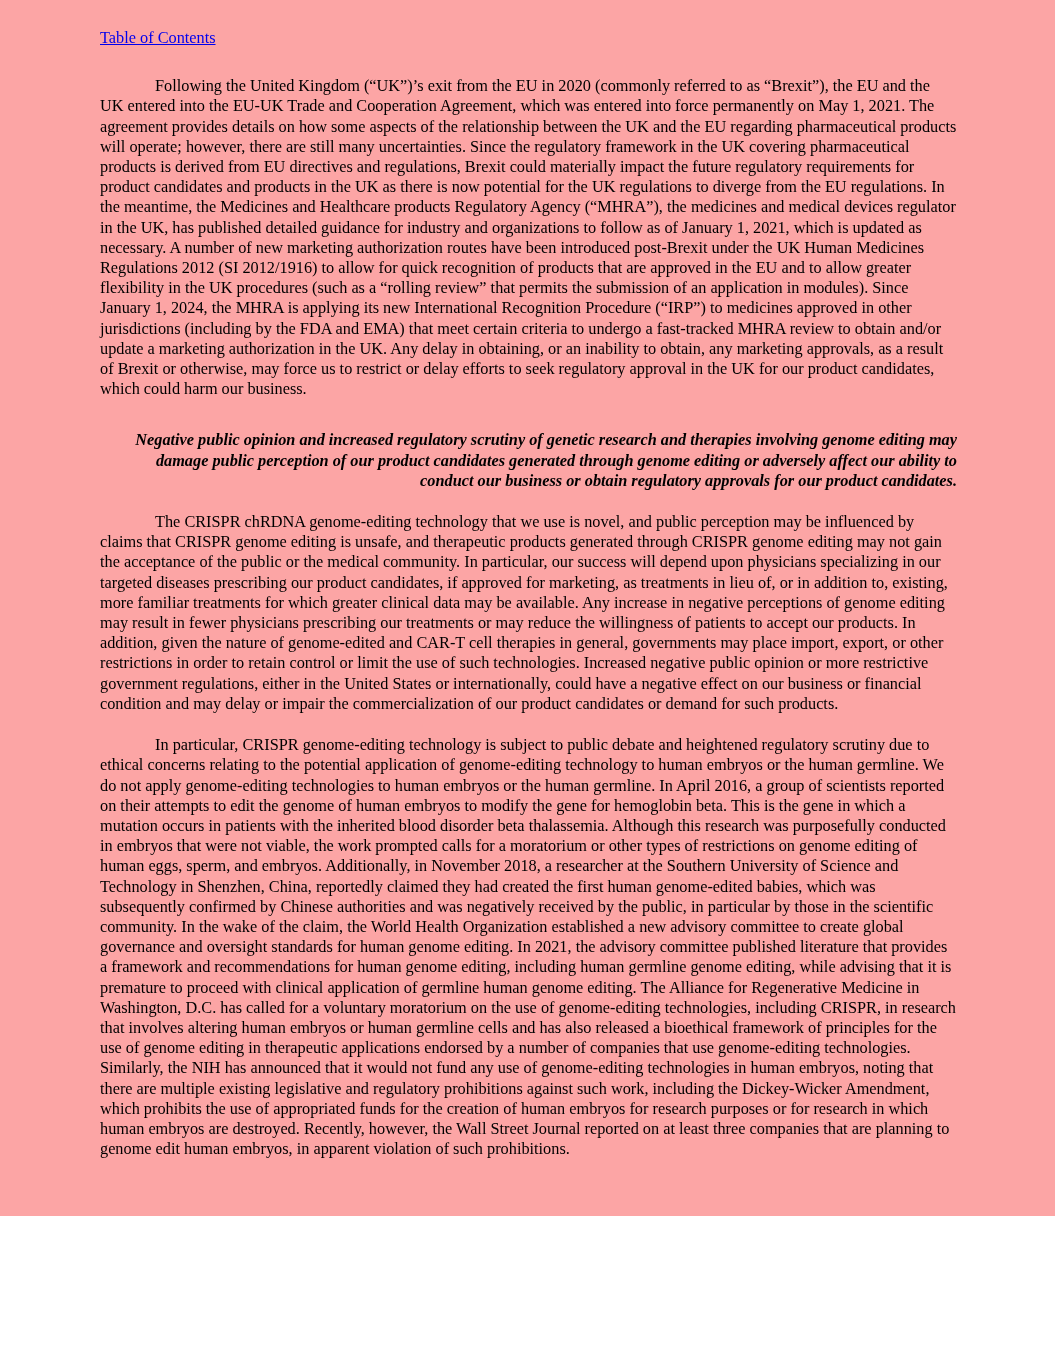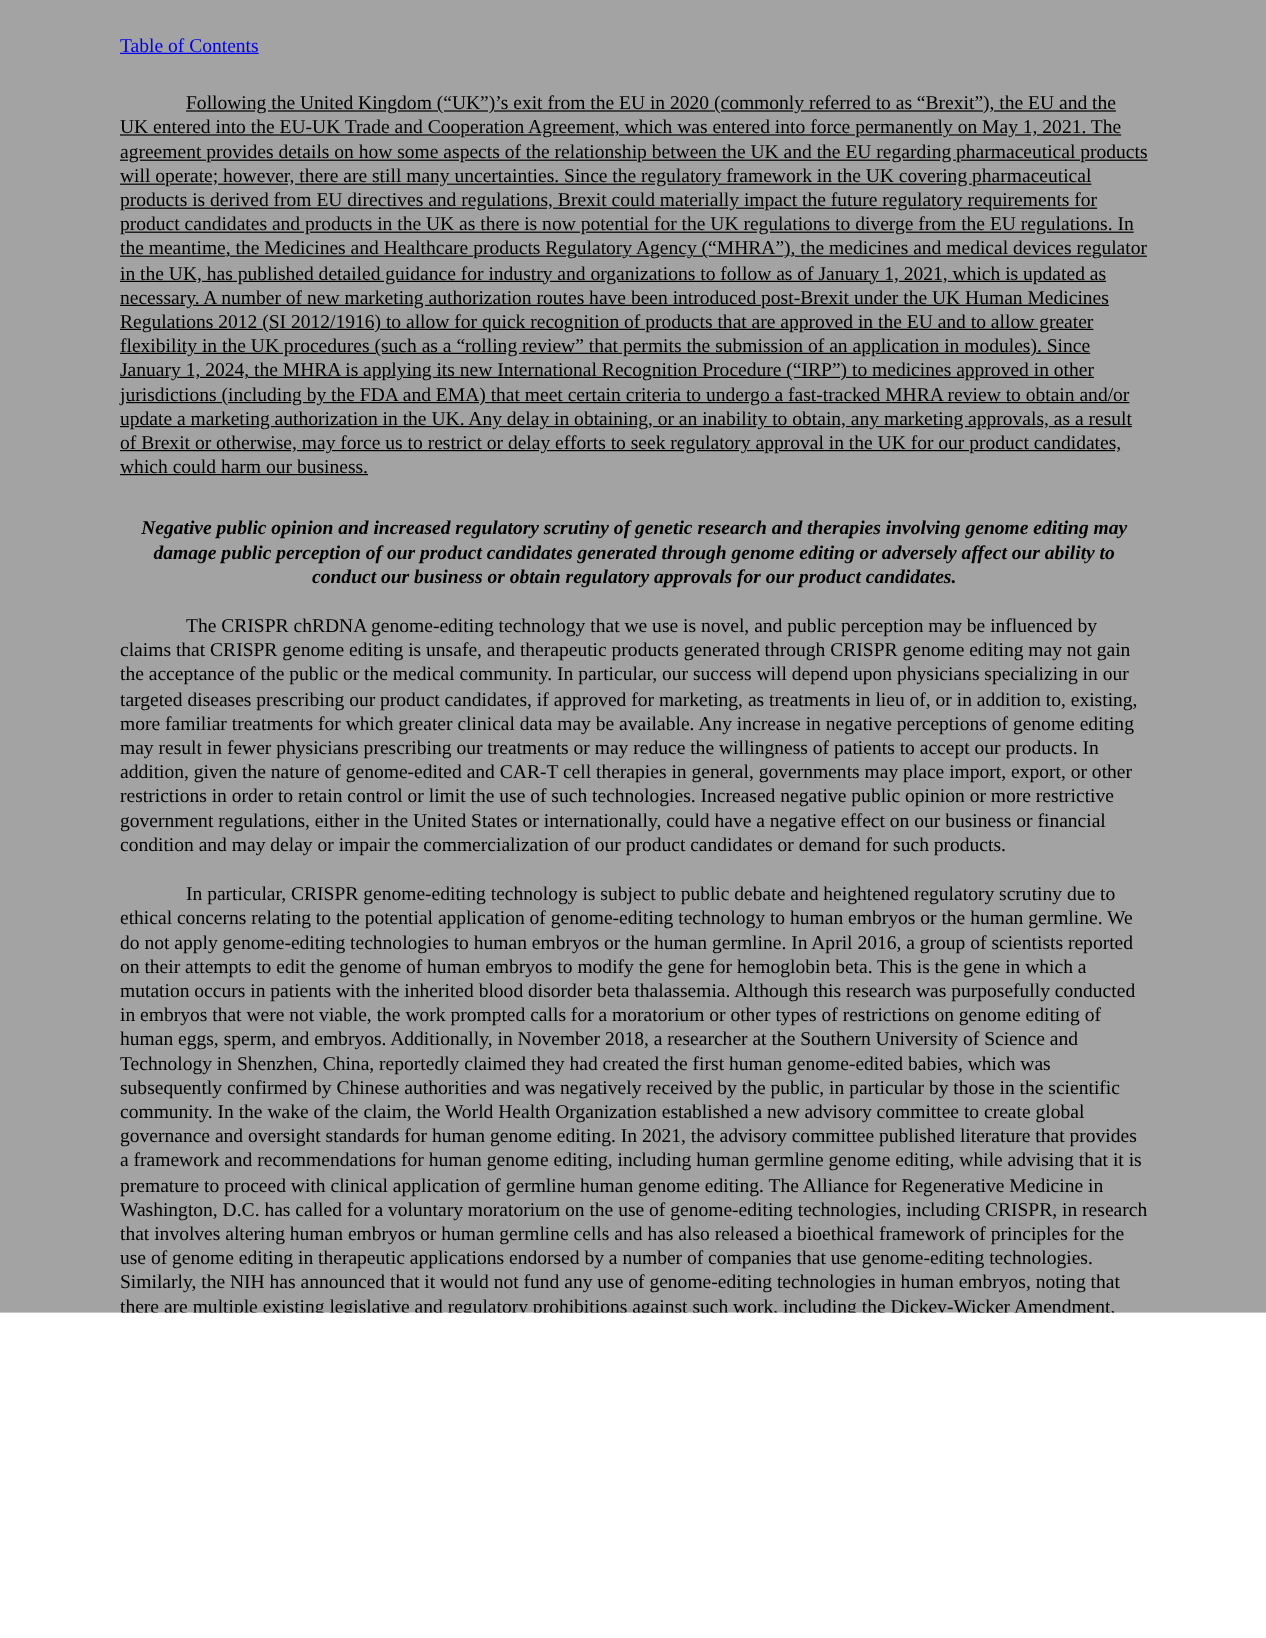--- a/index.html
+++ b/index.html
@@ -3,22 +3,22 @@
 <meta charset="utf-8">
 <style>
   html, body {
     margin: 0;
     padding: 0;
     background: #ffffff;
   }
   .page {
     position: relative;
     width: 1055px;
-    height: 1094px;
-    background: #a3a3a3;
+    height: 1216px;
+    background: #fca5a5;
     font-family: "Liberation Serif", "DejaVu Serif", serif;
     font-size: 16.3px;
     line-height: 20.2px;
     color: #000000;
     overflow: hidden;
   }
   .content {
     position: absolute;
     left: 100px;
     top: 28px;
@@ -31,27 +31,26 @@
   }
   .content p {
     margin: 21px 0 0 0;
   }
   p.body-para {
     text-indent: 55px;
     text-align: left;
   }
   p.first-para {
     margin-top: 28px;
-    text-decoration: underline;
   }
   p.risk-heading {
     font-weight: bold;
     font-style: italic;
     text-indent: 0;
-    text-align: center;
+    text-align: right;
     margin-top: 31px;
   }
   .italic-inline {
   }
   .page-footer {
     position: absolute;
     left: 10px;
     top: 1316px;
     width: 100%;
     text-align: center;

